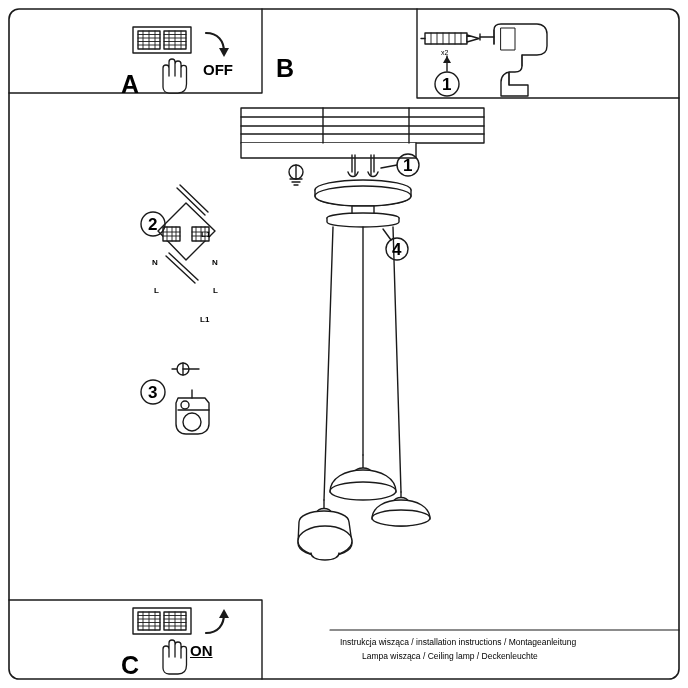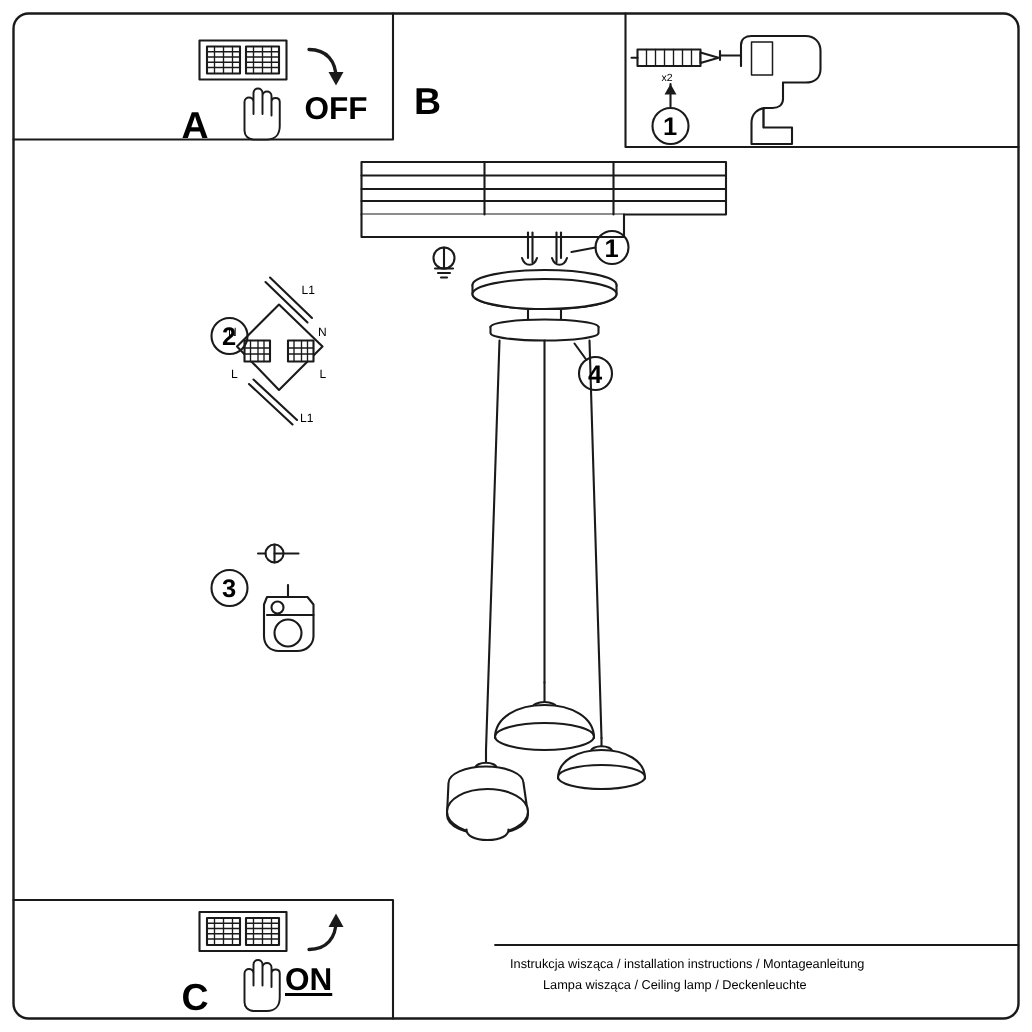--- a/index.html
+++ b/index.html
@@ -26,30 +26,31 @@
     position: absolute;
     color: #000;
     white-space: pre;
     line-height: 1;
   }
   .label-big {
     font-size: 25px;
     font-weight: 700;
   }
   .label-onoff {
-    font-size: 21px;
+    font-size: 15px;
     font-weight: 700;
   }
   .label-num {
     font-size: 17px;
     font-weight: 700;
   }
   .label-small {
     font-size: 8px;
-    font-weight: 400;
+    font-weight: 700;
+    margin-top: 41px;
   }
   .label-tiny {
     font-size: 7px;
     font-weight: 400;
   }
   .footer-line {
     font-size: 8.5px;
     font-weight: 400;
   }
 </style>

